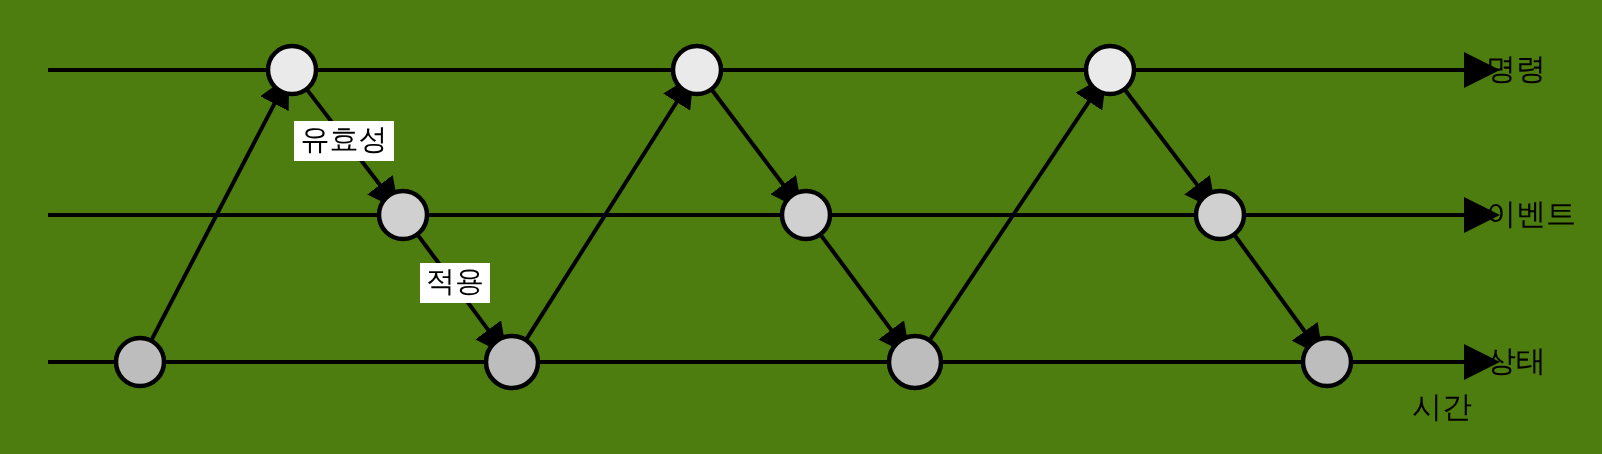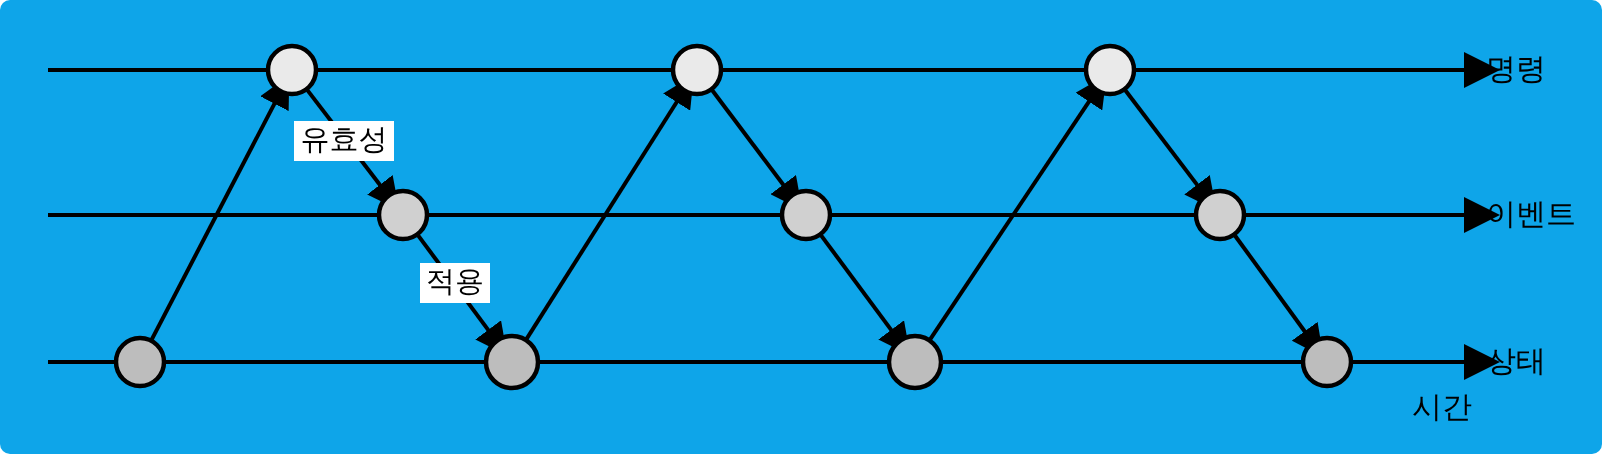--- a/index.html
+++ b/index.html
@@ -7,23 +7,22 @@
     padding: 0;
     background: #ffffff;
   }
   body {
     font-family: "DejaVu Sans", "Liberation Sans", sans-serif;
   }
   #diagram-root {
     position: relative;
     width: 1602px;
     height: 454px;
-    background: #0ea5e9;
+    background: #4d7c0f;
     overflow: hidden;
-    border-radius: 10px;
   }
   #diagram-svg {
     position: absolute;
     top: 0;
     left: 0;
     width: 1602px;
     height: 454px;
   }
   .axis-line {
     stroke: #000000;

